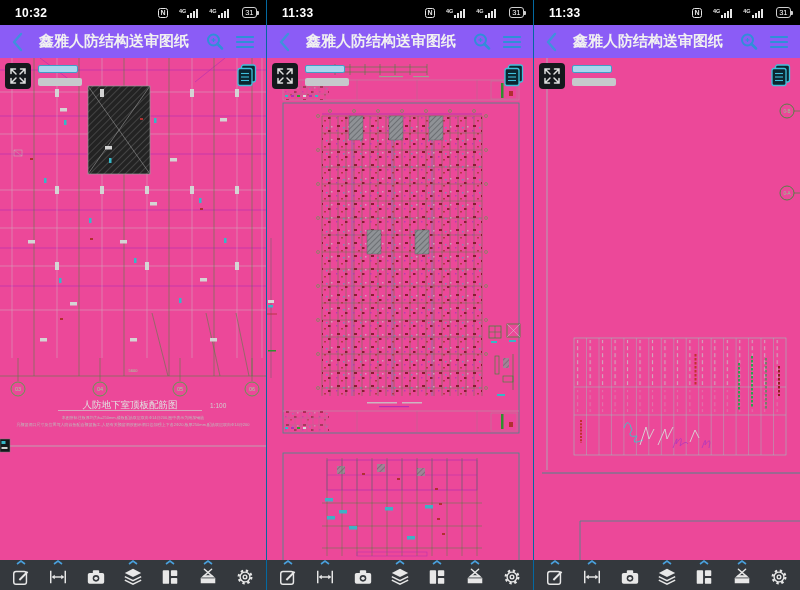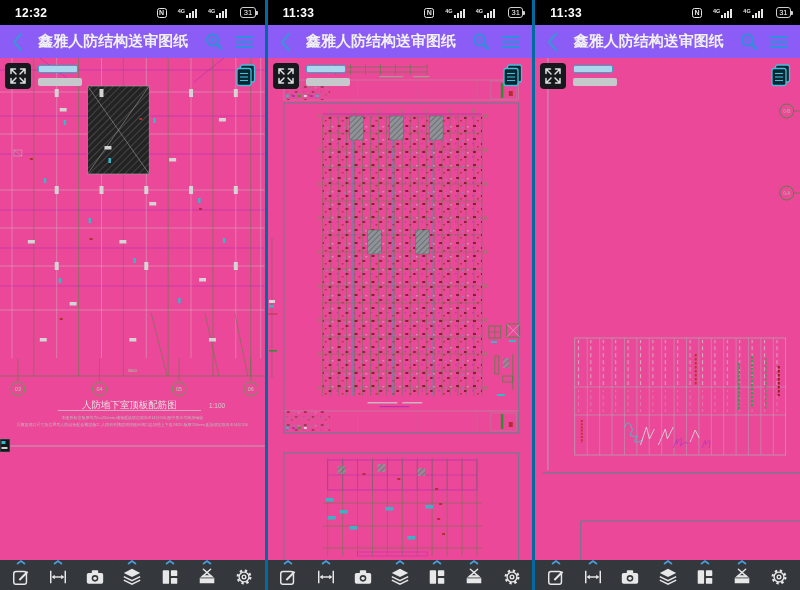--- a/index.html
+++ b/index.html
@@ -1,20 +1,20 @@
 <!DOCTYPE html>
 <html><head>
 <meta charset="utf-8">
 <style>
   *{margin:0;padding:0;box-sizing:border-box}
   html,body{width:800px;height:590px;background:#000;overflow:hidden;
     font-family:"Liberation Sans",sans-serif}
   .app{display:flex;width:800px;height:590px}
   .panel{flex:1;min-width:0;display:flex;flex-direction:column;position:relative;background:#000}
-  .panel+.panel{border-left:3px solid #0369a1}
+  .panel+.panel{border-left:1px solid #0369a1}
 
   
   .statusbar{height:25px;background:#000;color:#fff;display:flex;align-items:center;
     justify-content:space-between;padding:0 9px 0 15px;flex:0 0 25px}
   .time{font-size:12px;font-weight:bold;letter-spacing:.3px}
   .sicons{display:flex;align-items:center;gap:11px}
   .nfc{font-size:7px;font-weight:bold;border:1px solid #e6e6e6;border-radius:2.5px;
     height:10px;line-height:8px;padding:0 1.5px;display:flex;align-items:center;color:#e6e6e6}
   .sig{display:flex;align-items:flex-end;gap:1px}
   .fourg{font-size:5.5px;font-weight:bold;margin-bottom:4px;color:#e6e6e6}
@@ -50,21 +50,21 @@
     justify-content:center}
   .tool .caret{position:absolute;top:0;left:50%;transform:translateX(-50%)}
 </style>
 </head>
 <body>
 
 <div class="app">
 
   <div class="panel">
     <div class="statusbar">
-      <span class="time">12:32</span>
+      <span class="time">10:32</span>
       <span class="sicons">
         <span class="nfc">N</span>
         <span class="sig">
             <span class="fourg">4G</span>
             <svg width="11" height="10">
               <g fill="#e6e6e6">
                 <rect x="0" y="7" width="2" height="3"></rect>
                 <rect x="3" y="5" width="2" height="5"></rect>
                 <rect x="6" y="3" width="2" height="7"></rect>
                 <rect x="9" y="1" width="2" height="9"></rect>

